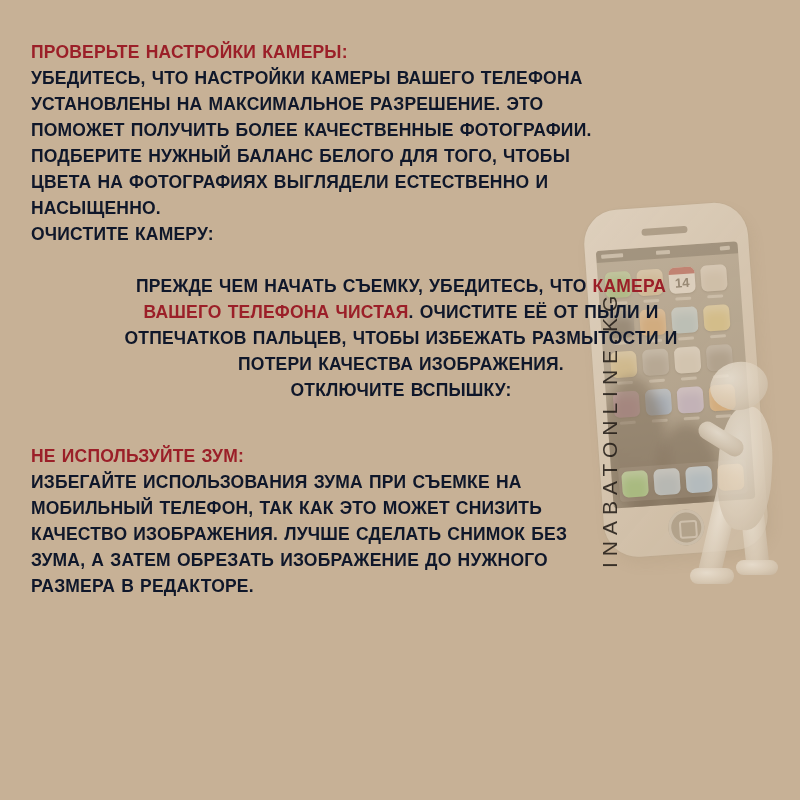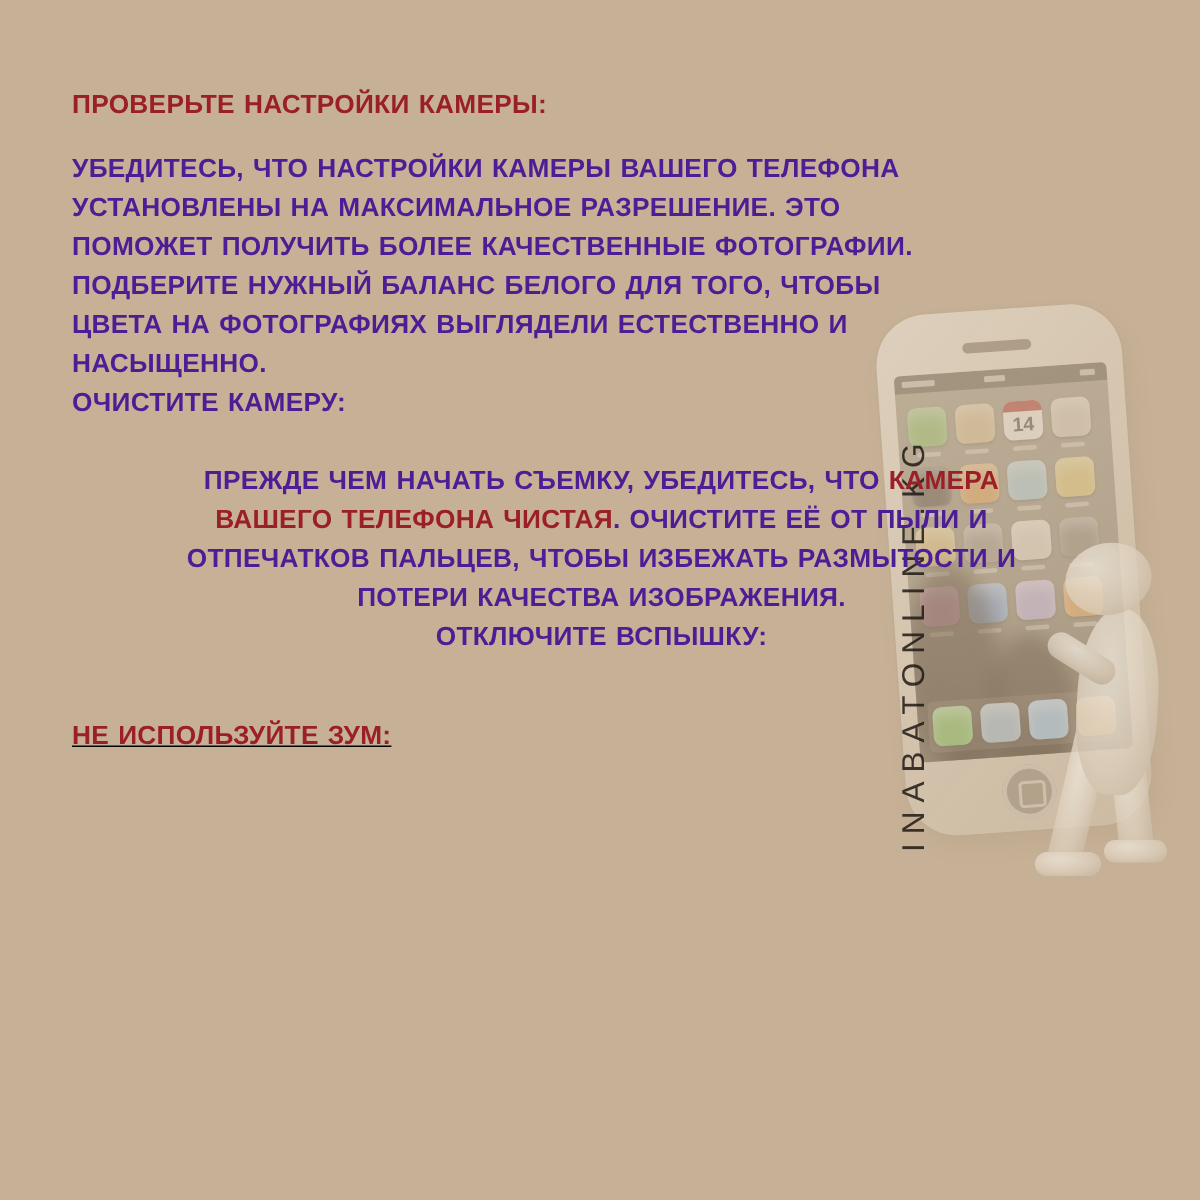--- a/index.html
+++ b/index.html
@@ -121,22 +121,22 @@
     position:absolute;
     left:31px;top:39px;
     width:740px;
     font-size:17.5px;
     font-weight:bold;
     line-height:26px;
     letter-spacing:.2px;
     word-spacing:1px;
     white-space:pre-line;
   }
-  .article p{margin:17px;}
-  .article .white{color:#4c1d95;}
+  .article p{margin:0;}
+  .article .white{color:#0f172a;}
   .article .red{color:#9b1f28;}
 </style>
 </head>
 <body>
 
 <div class="canvas">
 
   <div class="phone">
     <div class="speaker"></div>
     <div class="phone-screen">
@@ -196,15 +196,19 @@
   <div class="article"><p><span class="red">ПРОВЕРЬТЕ НАСТРОЙКИ КАМЕРЫ:</span></p><p><span class="white">УБЕДИТЕСЬ, ЧТО НАСТРОЙКИ КАМЕРЫ ВАШЕГО ТЕЛЕФОНА
 УСТАНОВЛЕНЫ НА МАКСИМАЛЬНОЕ РАЗРЕШЕНИЕ. ЭТО
 ПОМОЖЕТ ПОЛУЧИТЬ БОЛЕЕ КАЧЕСТВЕННЫЕ ФОТОГРАФИИ.
 ПОДБЕРИТЕ НУЖНЫЙ БАЛАНС БЕЛОГО ДЛЯ ТОГО, ЧТОБЫ
 ЦВЕТА НА ФОТОГРАФИЯХ ВЫГЛЯДЕЛИ ЕСТЕСТВЕННО И
 НАСЫЩЕННО.
 ОЧИСТИТЕ КАМЕРУ:</span></p><p style="margin-top: 26px; text-align: center;"><span class="white">ПРЕЖДЕ ЧЕМ НАЧАТЬ СЪЕМКУ, УБЕДИТЕСЬ, ЧТО </span><span class="red">КАМЕРА
 ВАШЕГО ТЕЛЕФОНА ЧИСТАЯ</span><span class="white">. ОЧИСТИТЕ ЕЁ ОТ ПЫЛИ И
 ОТПЕЧАТКОВ ПАЛЬЦЕВ, ЧТОБЫ ИЗБЕЖАТЬ РАЗМЫТОСТИ И
 ПОТЕРИ КАЧЕСТВА ИЗОБРАЖЕНИЯ.
-ОТКЛЮЧИТЕ ВСПЫШКУ:</span></p><p style="margin-top: 40px; text-decoration: underline;"><span class="red">НЕ ИСПОЛЬЗУЙТЕ ЗУМ:</span></p></div>
+ОТКЛЮЧИТЕ ВСПЫШКУ:</span></p><p style="margin-top: 40px;"><span class="red">НЕ ИСПОЛЬЗУЙТЕ ЗУМ:</span></p><p><span class="white">ИЗБЕГАЙТЕ ИСПОЛЬЗОВАНИЯ ЗУМА ПРИ СЪЕМКЕ НА
+МОБИЛЬНЫЙ ТЕЛЕФОН, ТАК КАК ЭТО МОЖЕТ СНИЗИТЬ
+КАЧЕСТВО ИЗОБРАЖЕНИЯ. ЛУЧШЕ СДЕЛАТЬ СНИМОК БЕЗ
+ЗУМА, А ЗАТЕМ ОБРЕЗАТЬ ИЗОБРАЖЕНИЕ ДО НУЖНОГО
+РАЗМЕРА В РЕДАКТОРЕ.</span></p></div>
 
 </div>
 
 </body></html>

